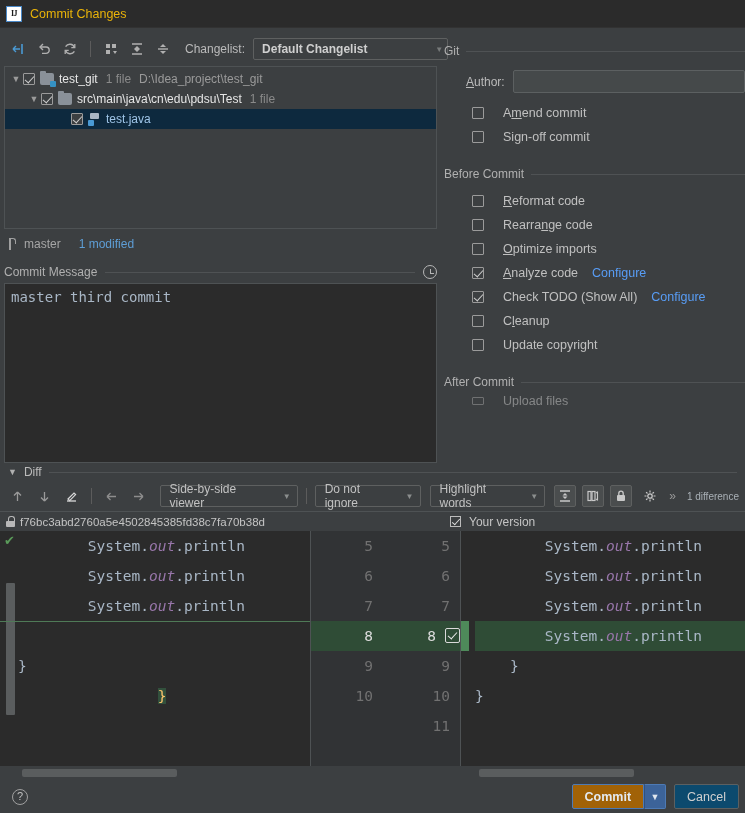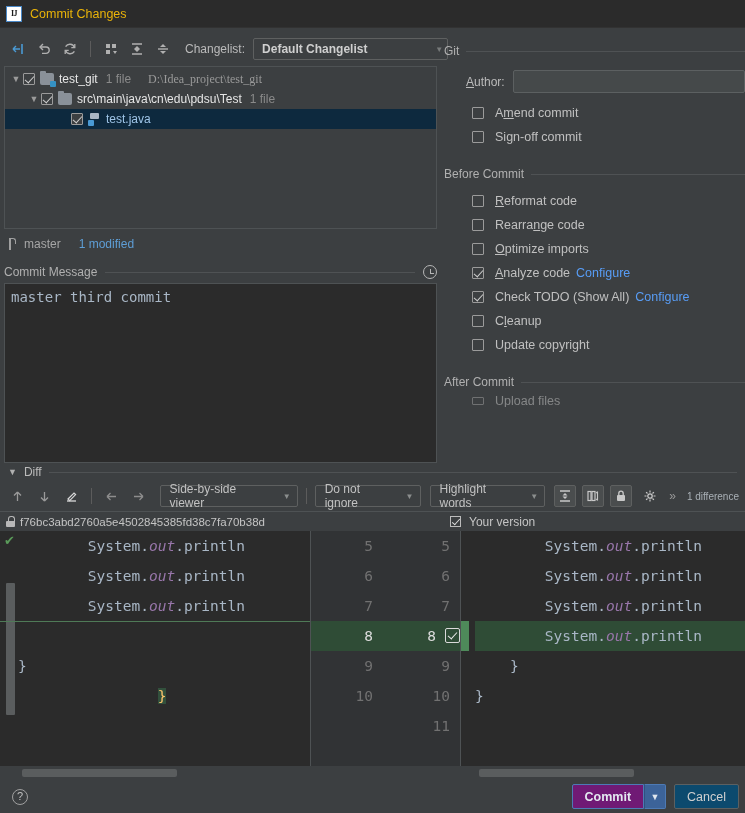--- a/index.html
+++ b/index.html
@@ -94,21 +94,21 @@
   }
   .java-ico {
     width: 13px; height: 13px; margin-right: 5px; flex: none;
     position: relative;
   }
   .java-ico .jtop { position:absolute; left:2px; top:0; width:9px; height:6px; background:#a9b7c6; border-radius:1px;}
   .java-ico .jbot { position:absolute; left:0px; top:7px; width:6px; height:6px; background:#4a9ad4; border-radius:1px;}
   .tname { color: #d4d4d4; }
   .tname.white { color: #e6e6e6; }
   .tmeta { color: #8a8a8a; margin-left: 8px; }
-  .tpath { color: #9a9a9a; margin-left: 17px; font-family: Liberation Serif, serif; }
+  .tpath { color: #9a9a9a; margin-left: 8px; }
 
   .branch-row {
     height: 22px; display: flex; align-items: center;
     margin-top: 4px; padding-left: 2px; font-size: 12px;
   }
   .branch-ico {
     width: 12px; height: 14px; margin-right: 6px;
     position: relative; flex: none;
   }
   .branch-ico::before {
@@ -151,21 +151,21 @@
   }
   .grp-head .line { flex: 1; height: 1px; background: #4f5254; }
   .field-row { display: flex; align-items: center; margin-top: 12px; padding-left: 22px; }
   .field-label { color: #bbbbbb; font-size: 12px; margin-right: 8px; }
   .field-label u { text-decoration: underline; }
   .text-input {
     flex: 1; height: 23px; background: #45494a;
     border: 1px solid #5c6061; border-radius: 2px;
   }
   .chk-row {
-    display: flex; align-items: center; gap: 6px;
+    display: flex; align-items: center; gap: 14px;
     height: 24px; padding-left: 28px; font-size: 12.5px;
   }
   .chk-row .lbl { color: #c0c0c0; }
   .chk-row .lbl u { text-decoration: underline; }
   .chk-link { color: #589df6; }
   .grp-spacer { height: 18px; }
 
   
   .diff-area { position: absolute; left: 0; top: 463px; width: 745px; }
   .diff-head {
@@ -285,21 +285,21 @@
     position: absolute; left: 0; bottom: 0; width: 745px; height: 33px;
     display: flex; align-items: center; padding: 0 6px;
     background: #3c3f41;
   }
   .help-ico {
     width: 16px; height: 16px; border:1.4px solid #a0a0a0; border-radius:50%;
     color:#c0c0c0; font-size:11px; text-align:center; line-height:13px; margin-left:6px;
   }
   .spacer { flex: 1; }
   .btn-commit {
-    height: 25px; background: #701a75; border: 1px solid #4d7ab5;
+    height: 25px; background: #a16207; border: 1px solid #4d7ab5;
     color: #e3e9f0; font-size: 12.5px; font-weight: bold;
     display: flex; align-items: center; padding: 0 12px; border-radius:2px 0 0 2px;
   }
   .btn-commit-arrow {
     height: 25px; width: 22px; background: #3c6399; border: 1px solid #4d7ab5;
     border-left: 1px solid #2f5180;
     color: #dfe6ee; font-size: 9px;
     display:flex; align-items:center; justify-content:center; border-radius:0 2px 2px 0;
   }
   .btn-cancel {

